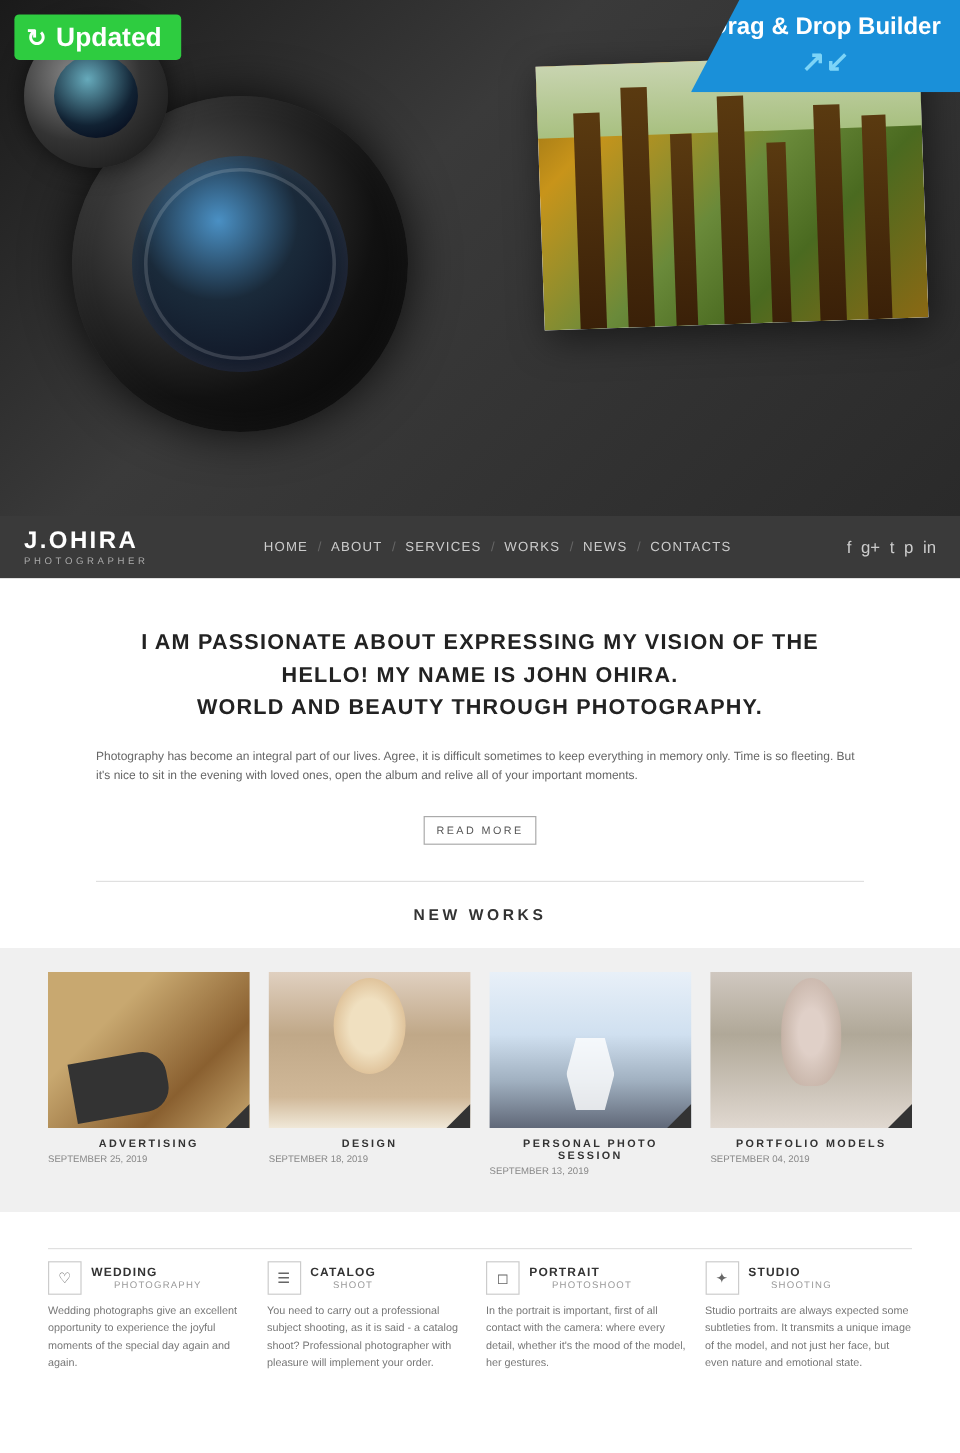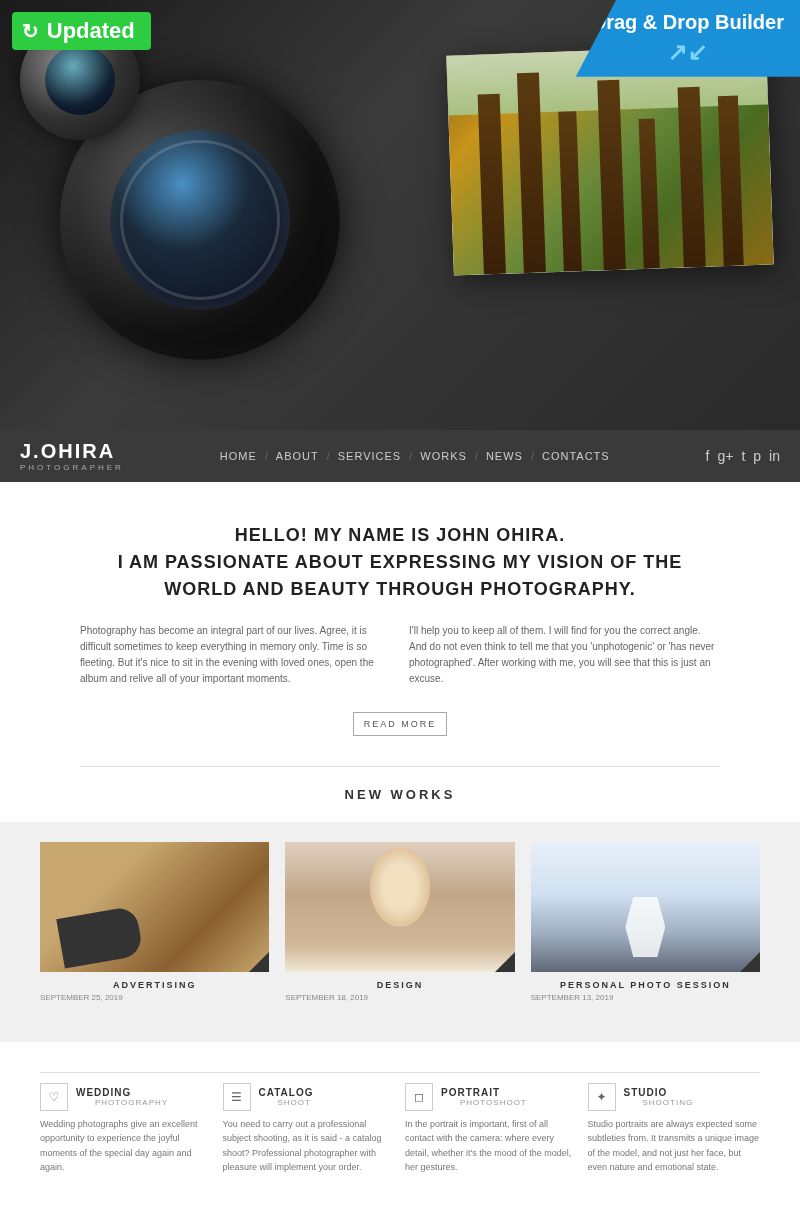--- a/index.html
+++ b/index.html
@@ -260,21 +260,21 @@
       font-weight: bold;
       letter-spacing: 3px;
       text-transform: uppercase;
       color: #333;
       padding: 20px 0;
     }
 
     
     .works-section {
       background: #f0f0f0;
-      padding: 20px 40px 40px;
+      padding: 20px 40px 30px;
     }
     .works-grid {
       display: flex;
       gap: 16px;
     }
     .work-item {
       flex: 1;
       position: relative;
     }
     .work-thumb {
@@ -481,27 +481,26 @@
     <span>f</span>
     <span>g+</span>
     <span>t</span>
     <span>p</span>
     <span>in</span>
   </div>
 </nav>
 
 <section class="about-section">
   <div class="about-title">
+    <div>I AM PASSIONATE ABOUT EXPRESSING MY VISION OF THE</div>
     <div>HELLO! MY NAME IS JOHN OHIRA.</div>
-    <div>I AM PASSIONATE ABOUT EXPRESSING MY VISION OF THE</div>
     <div>WORLD AND BEAUTY THROUGH PHOTOGRAPHY.</div>
   </div>
   <div class="about-columns">
     <div class="about-col">Photography has become an integral part of our lives. Agree, it is difficult sometimes to keep everything in memory only. Time is so fleeting. But it's nice to sit in the evening with loved ones, open the album and relive all of your important moments.</div>
-    <div class="about-col">I'll help you to keep all of them. I will find for you the correct angle. And do not even think to tell me that you 'unphotogenic' or 'has never photographed'. After working with me, you will see that this is just an excuse.</div>
   </div>
   <button class="read-more-btn">READ MORE</button>
 </section>
 
 <hr class="section-divider">
 
 <div class="section-title">NEW WORKS</div>
 
 <section class="works-section">
   <div class="works-grid">
@@ -526,20 +525,28 @@
 
     <div class="work-item">
       <div class="work-thumb thumb-cycling">
         <div class="cyclist-shape"></div>
         <div class="work-corner"></div>
       </div>
       <div class="work-label">PERSONAL PHOTO SESSION</div>
       <div class="work-date">SEPTEMBER 13, 2019</div>
     </div>
 
+    <div class="work-item">
+      <div class="work-thumb thumb-models">
+        <div class="model-oval"></div>
+        <div class="work-corner"></div>
+      </div>
+      <div class="work-label">PORTFOLIO MODELS</div>
+      <div class="work-date">SEPTEMBER 04, 2019</div>
+    </div>
 
   </div>
 </section>
 
 <section class="what-section">
   <hr class="section-divider" style="margin:0 0 0 0;">
   <div class="services-grid">
 
     <div class="service-item">
       <div class="service-icon-row">

